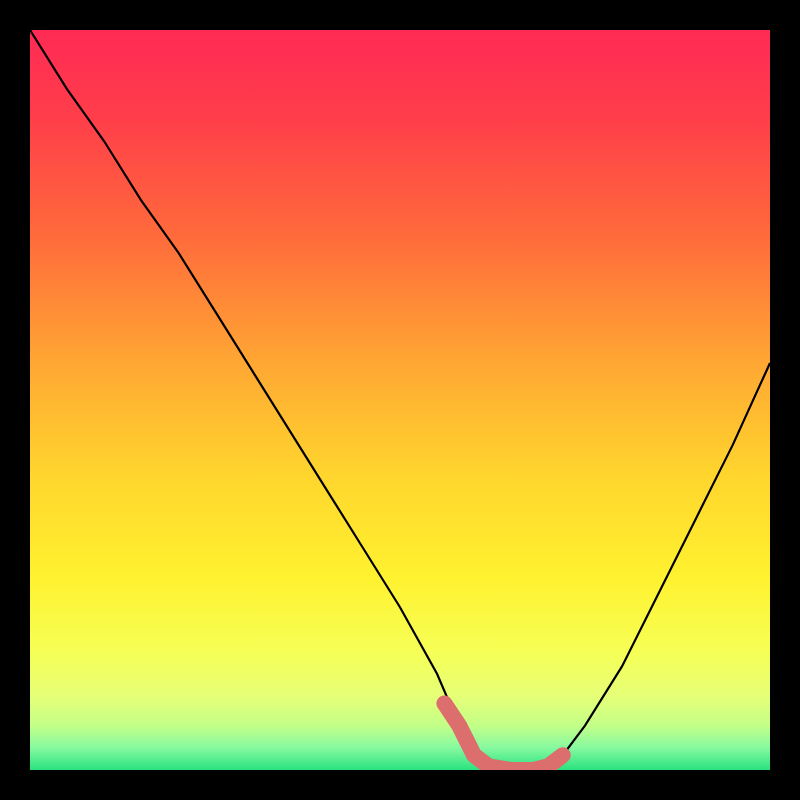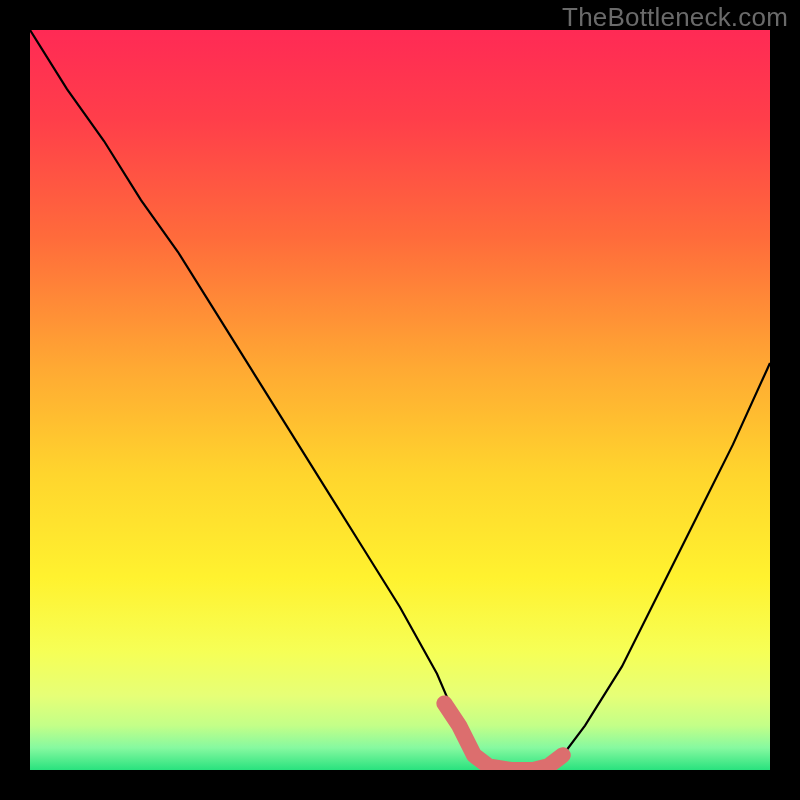--- a/index.html
+++ b/index.html
@@ -39,21 +39,20 @@
     display: block;
     width: 100%;
     height: 100%;
   }
 </style>
 </head>
 <body>
 
 <div class="frame">
 
-  <div class="watermark">TheBottleneck.com</div>
 
   <div class="plot-area">
     <svg viewBox="0 0 740 740" preserveAspectRatio="none">
       <defs>
         <linearGradient id="bg-grad" x1="0" y1="0" x2="0" y2="1">
 
         <stop offset="0%" stop-color="#ff2a55"></stop>
             <stop offset="12%" stop-color="#ff3e4a"></stop>
             <stop offset="28.000000000000004%" stop-color="#ff6b3b"></stop>
             <stop offset="45%" stop-color="#ffa733"></stop>

